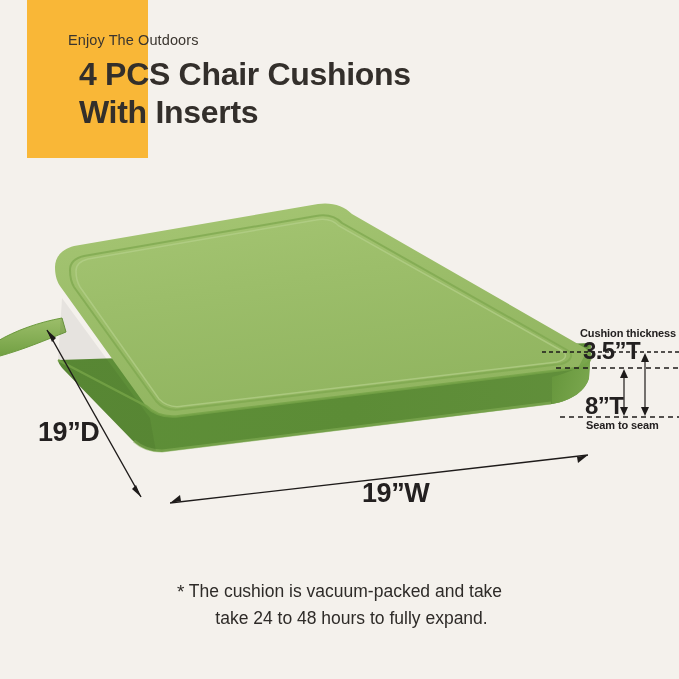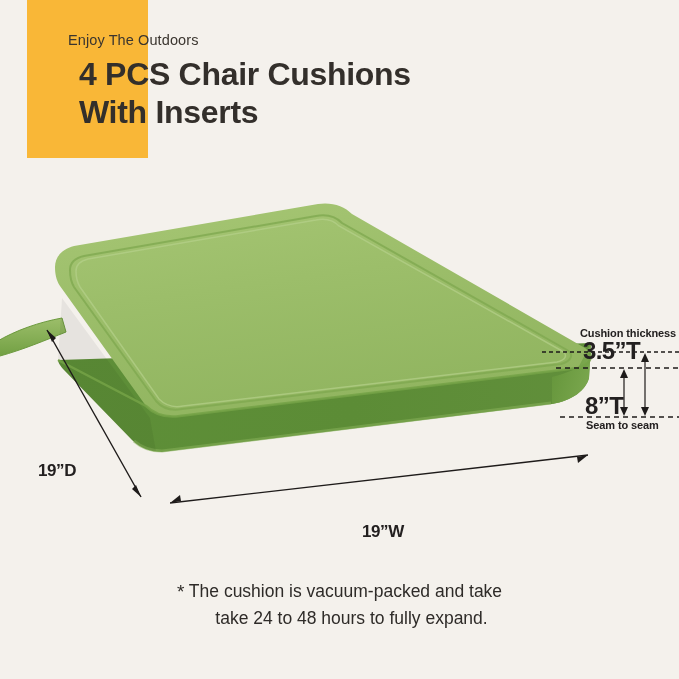--- a/index.html
+++ b/index.html
@@ -79,24 +79,23 @@
     font-weight: bold;
     letter-spacing: -0.1px;
   }
   .ann-big {
     font-size: 24px;
     font-weight: bold;
     letter-spacing: -0.6px;
     text-align: right;
   }
   .ann-dim {
-    font-size: 17px;
+    font-size: 27px;
     font-weight: bold;
     letter-spacing: -0.4px;
-    margin-top: 44px;
   }
 
   .lbl-cushion-thickness { left: 580px; top: 327px; }
   .lbl-thickness-value   { left: 583px; top: 337px; }
   .lbl-seam-value        { left: 585px; top: 392px; }
   .lbl-seam-to-seam      { left: 586px; top: 419px; }
   .lbl-depth             { left: 38px;  top: 417px; }
   .lbl-width             { left: 362px; top: 478px; }
 
   

